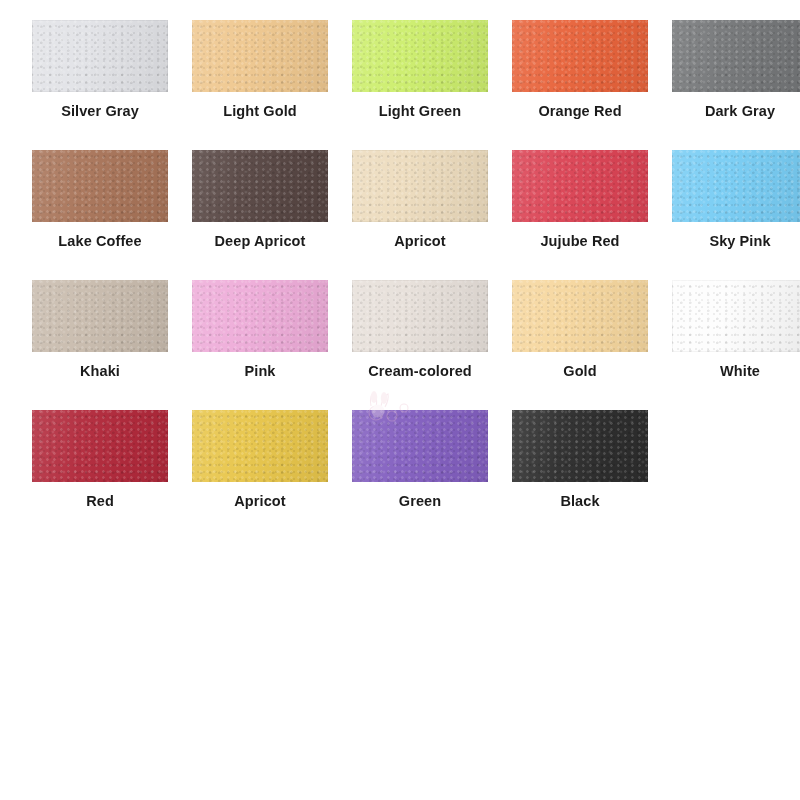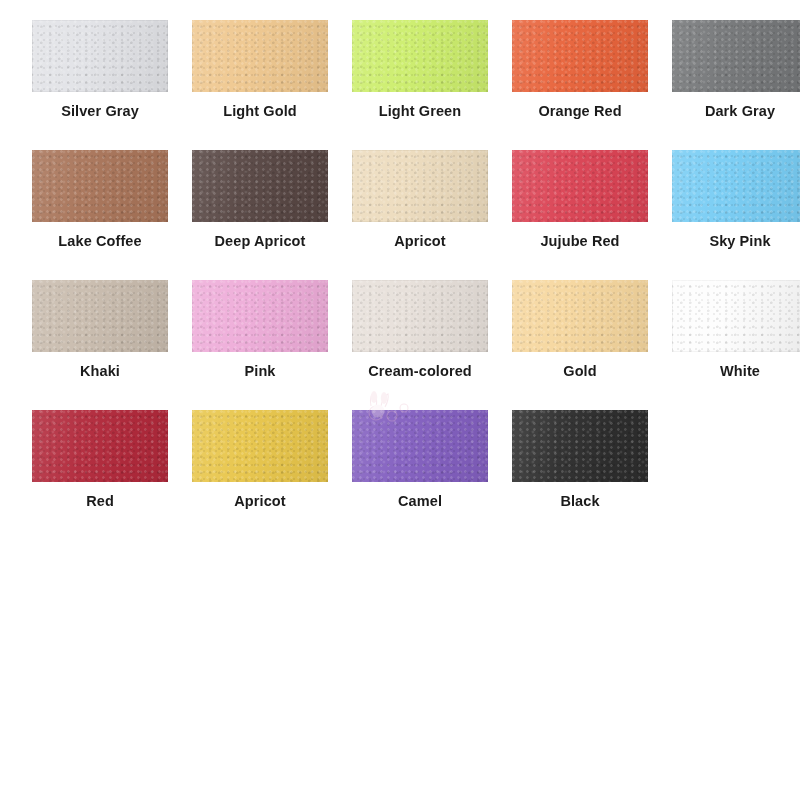--- a/index.html
+++ b/index.html
@@ -164,21 +164,21 @@
     <div class="swatch-cell">
       <div class="swatch-chip" style="background-color: rgb(178, 42, 60);"></div>
       <div class="swatch-label">Red</div>
     </div>
     <div class="swatch-cell">
       <div class="swatch-chip" style="background-color: rgb(232, 198, 76);"></div>
       <div class="swatch-label">Apricot</div>
     </div>
     <div class="swatch-cell">
       <div class="swatch-chip" style="background-color: rgb(131, 96, 192);"></div>
-      <div class="swatch-label">Camel</div>
+      <div class="swatch-label">Green</div>
     </div>
     <div class="swatch-cell">
       <div class="swatch-chip" style="background-color: rgb(46, 46, 46);"></div>
       <div class="swatch-label">Black</div>
     </div>
   </div>
 
 <svg id="watermark" viewBox="0 0 60 38" xmlns="http://www.w3.org/2000/svg">
   <g fill="none" stroke="#e9b9cb" stroke-width="1.1">
     <circle cx="14" cy="27" r="7"></circle>

